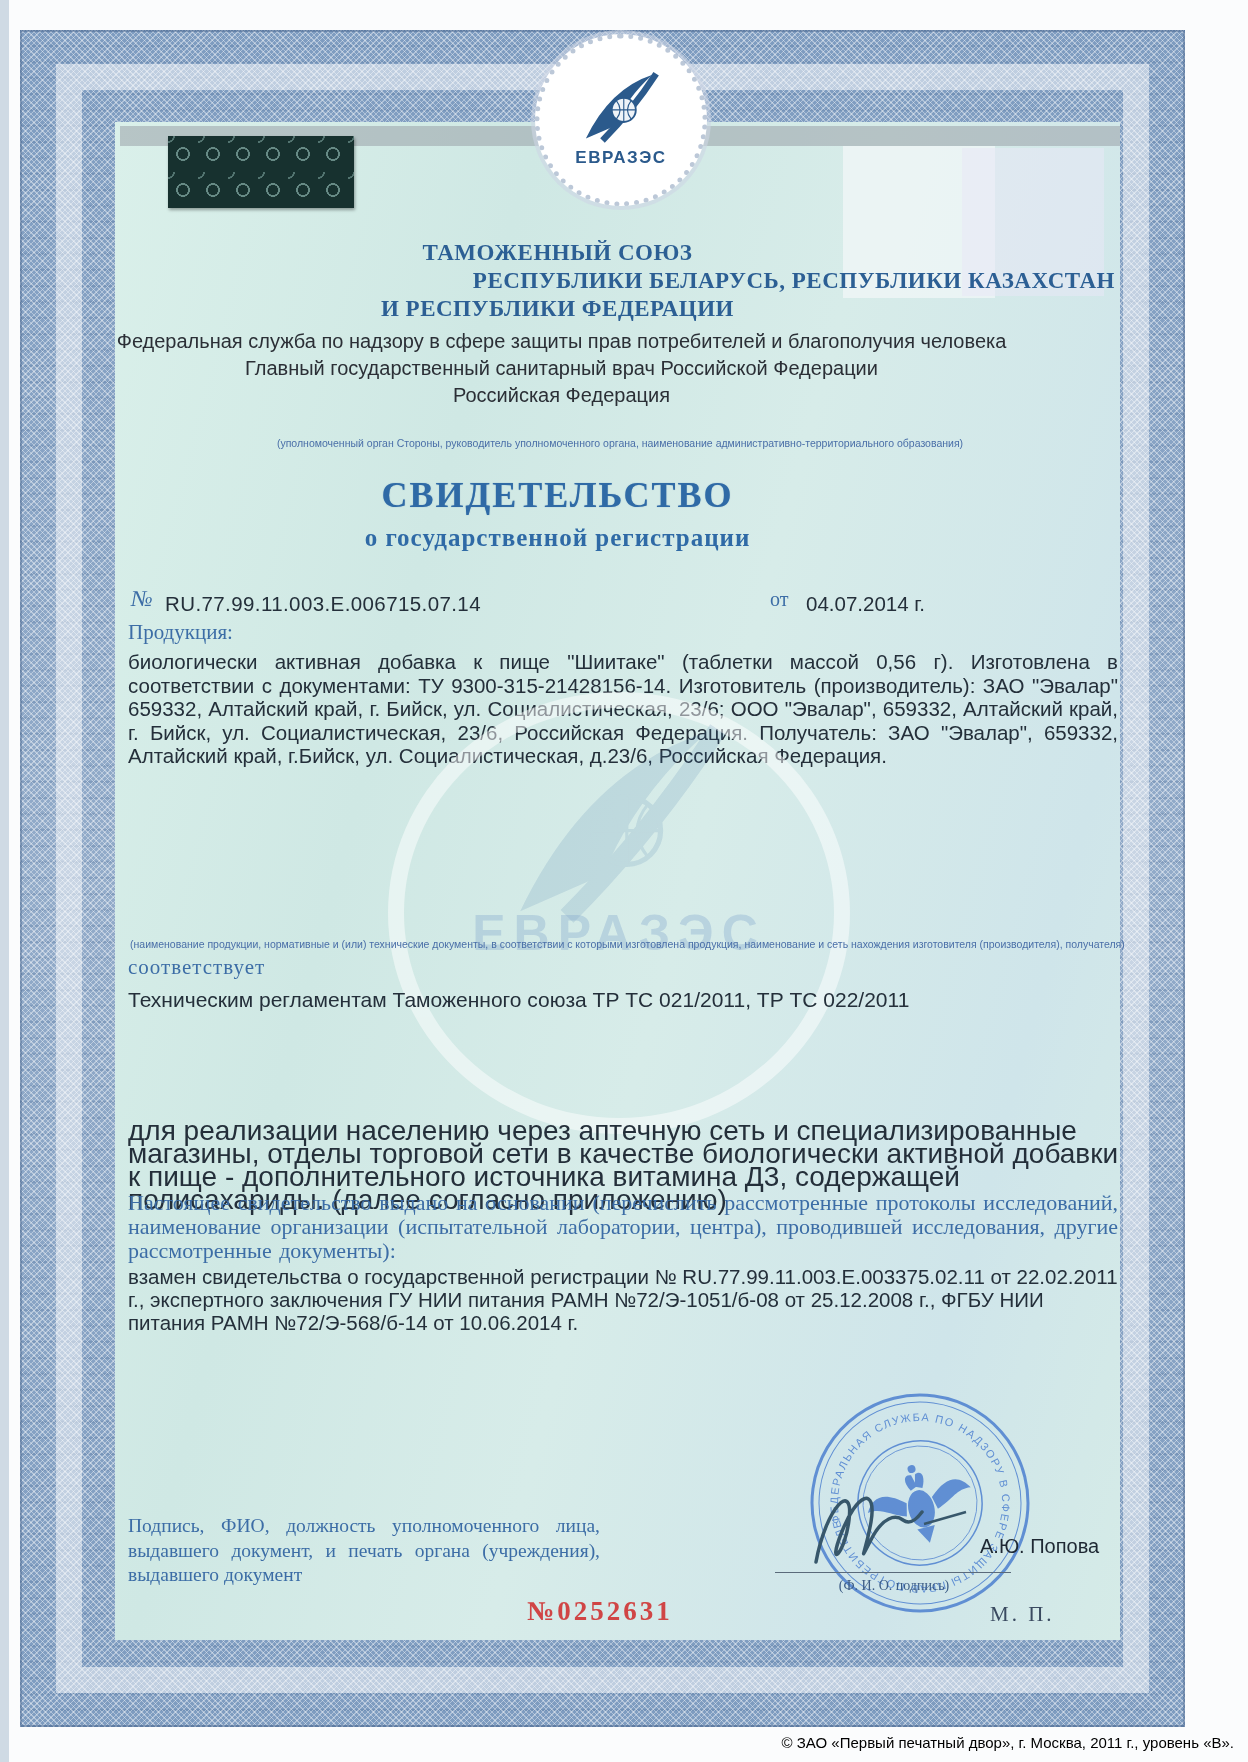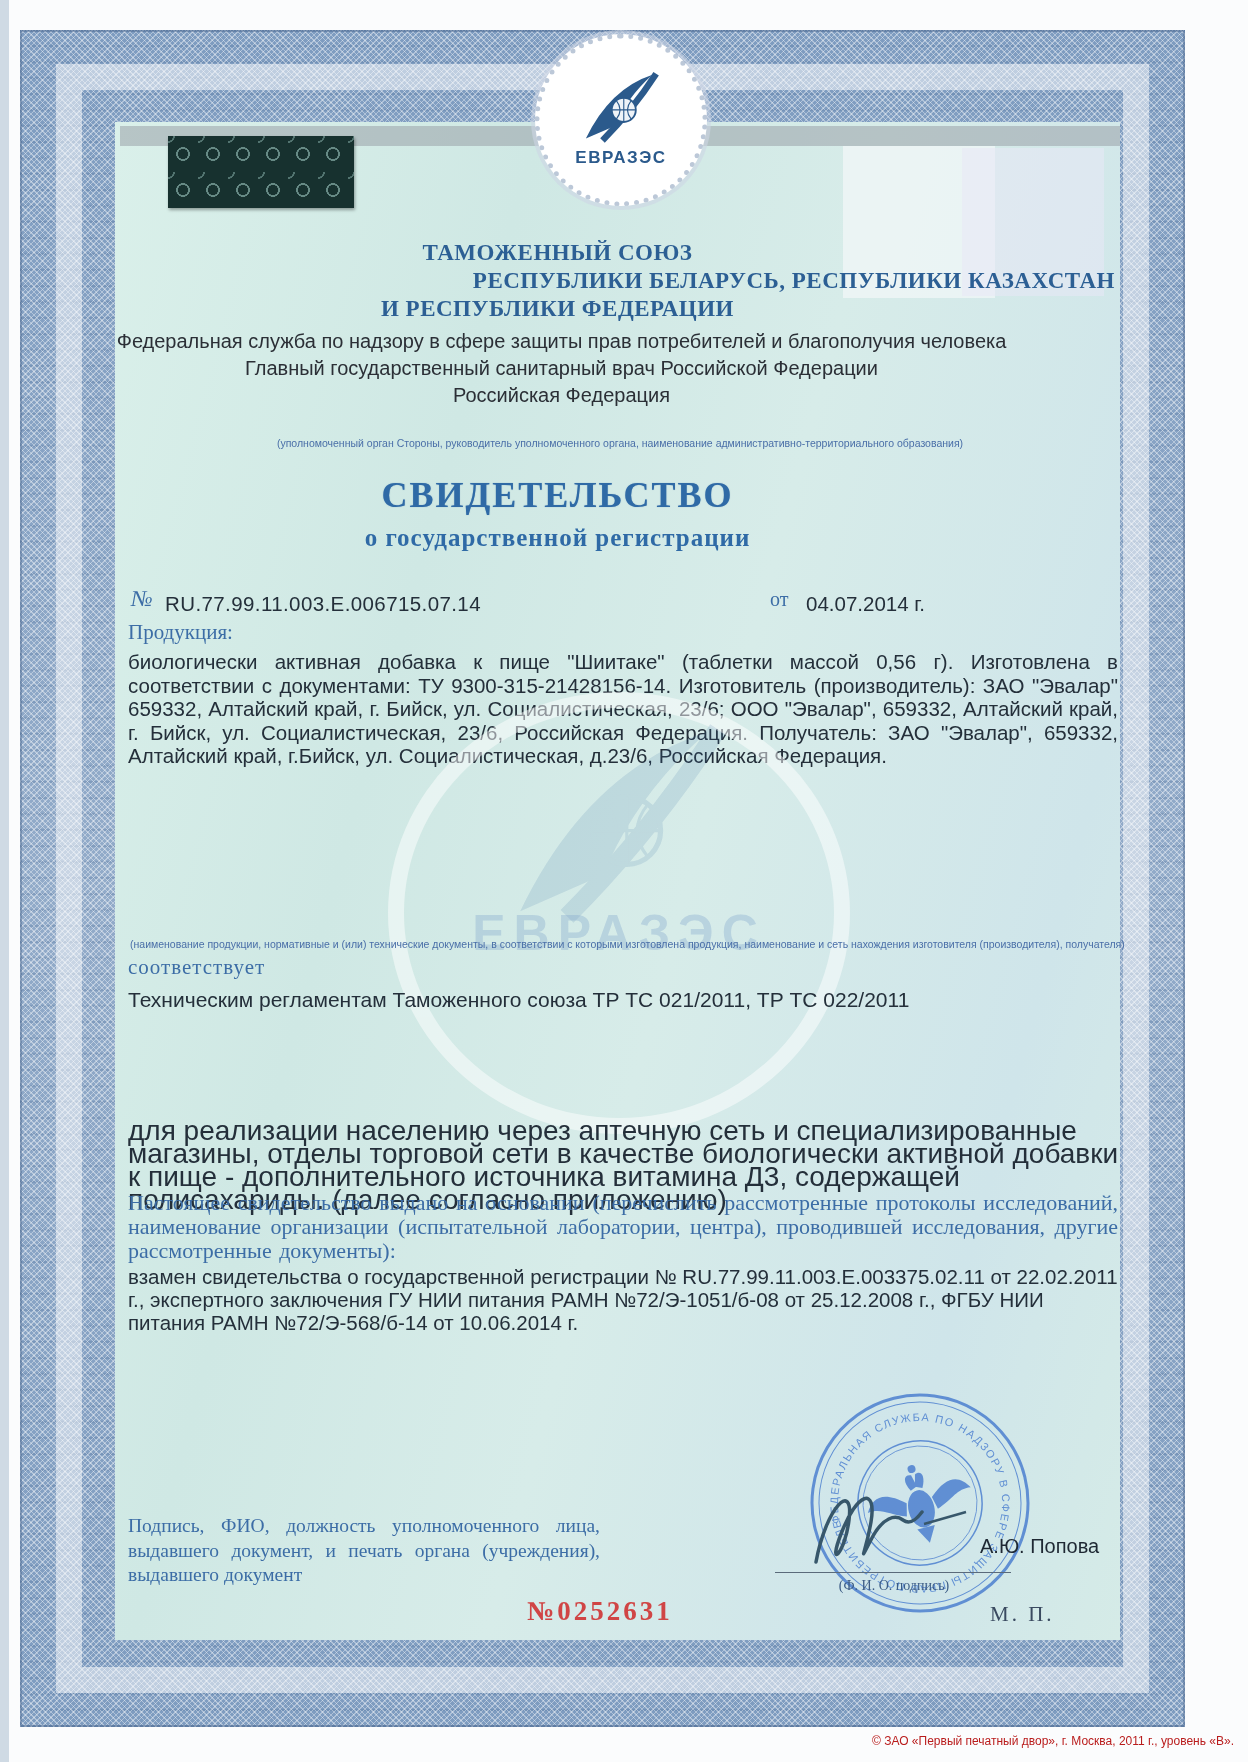--- a/index.html
+++ b/index.html
@@ -57,21 +57,21 @@
     font-family:"Liberation Sans",sans-serif;font-weight:bold;font-size:50px;letter-spacing:8px;
     color:rgba(125,162,203,.38);}
   
   .serial{font-family:"Liberation Serif","DejaVu Serif",serif;font-size:27px;letter-spacing:3px;
     color:#d04545;font-weight:bold;}
   .sig-line{left:775px;top:1572px;width:236px;border-top:1.5px solid #5a6a7a;}
   .sig-cap{left:778px;top:1578px;width:232px;text-align:center;
     font-family:"Liberation Serif",serif;font-size:14px;color:#3c5c86;}
   .mp{font-family:"Liberation Serif",serif;font-size:21px;letter-spacing:3px;color:#3a4a60;}
   .signer{font-size:20px;color:#1e2833;}
-  .copyright{font-size:12px;color:#b91c1c;}
+  .copyright{font-size:15px;color:#000000;}
 </style>
 </head>
 <body>
 
 <div class="page">
   <div class="abs scan-edge"></div>
   <div class="abs band"></div>
   <div class="abs band-stripe"></div>
   <div class="abs inner"></div>
 

